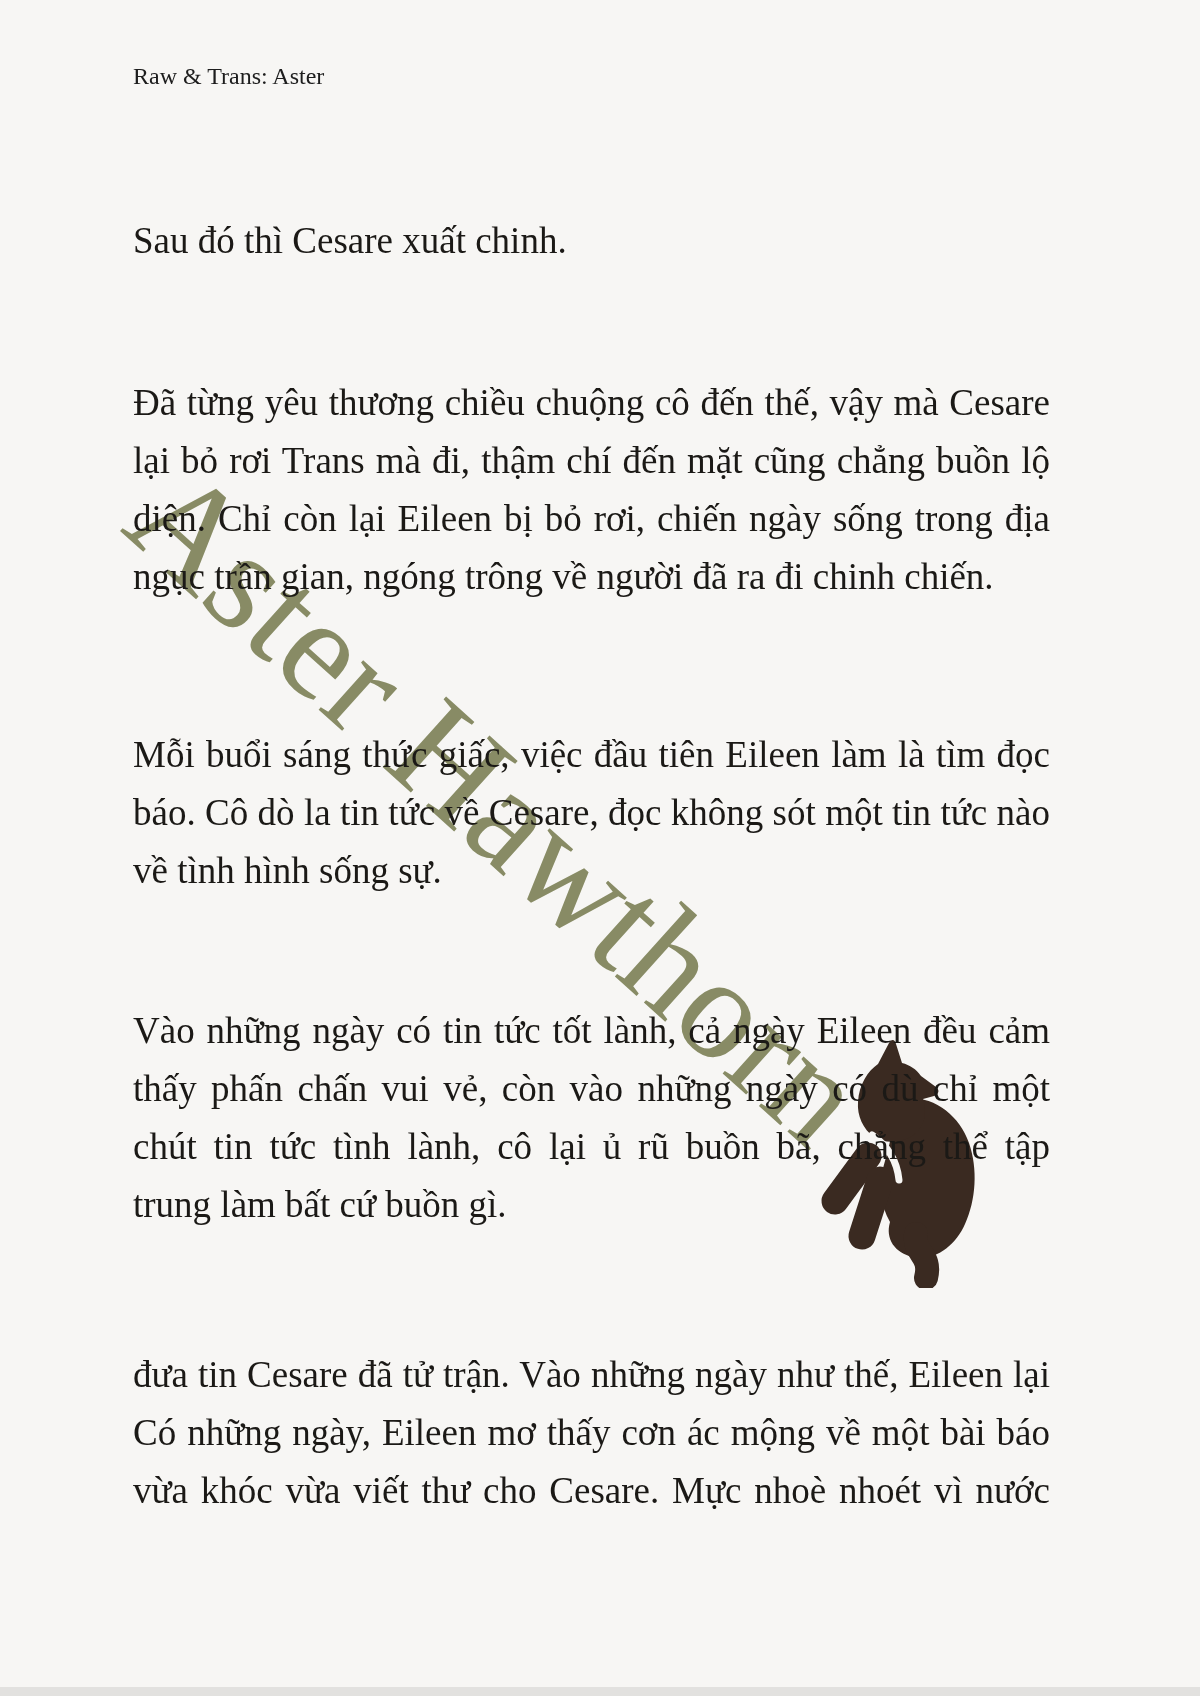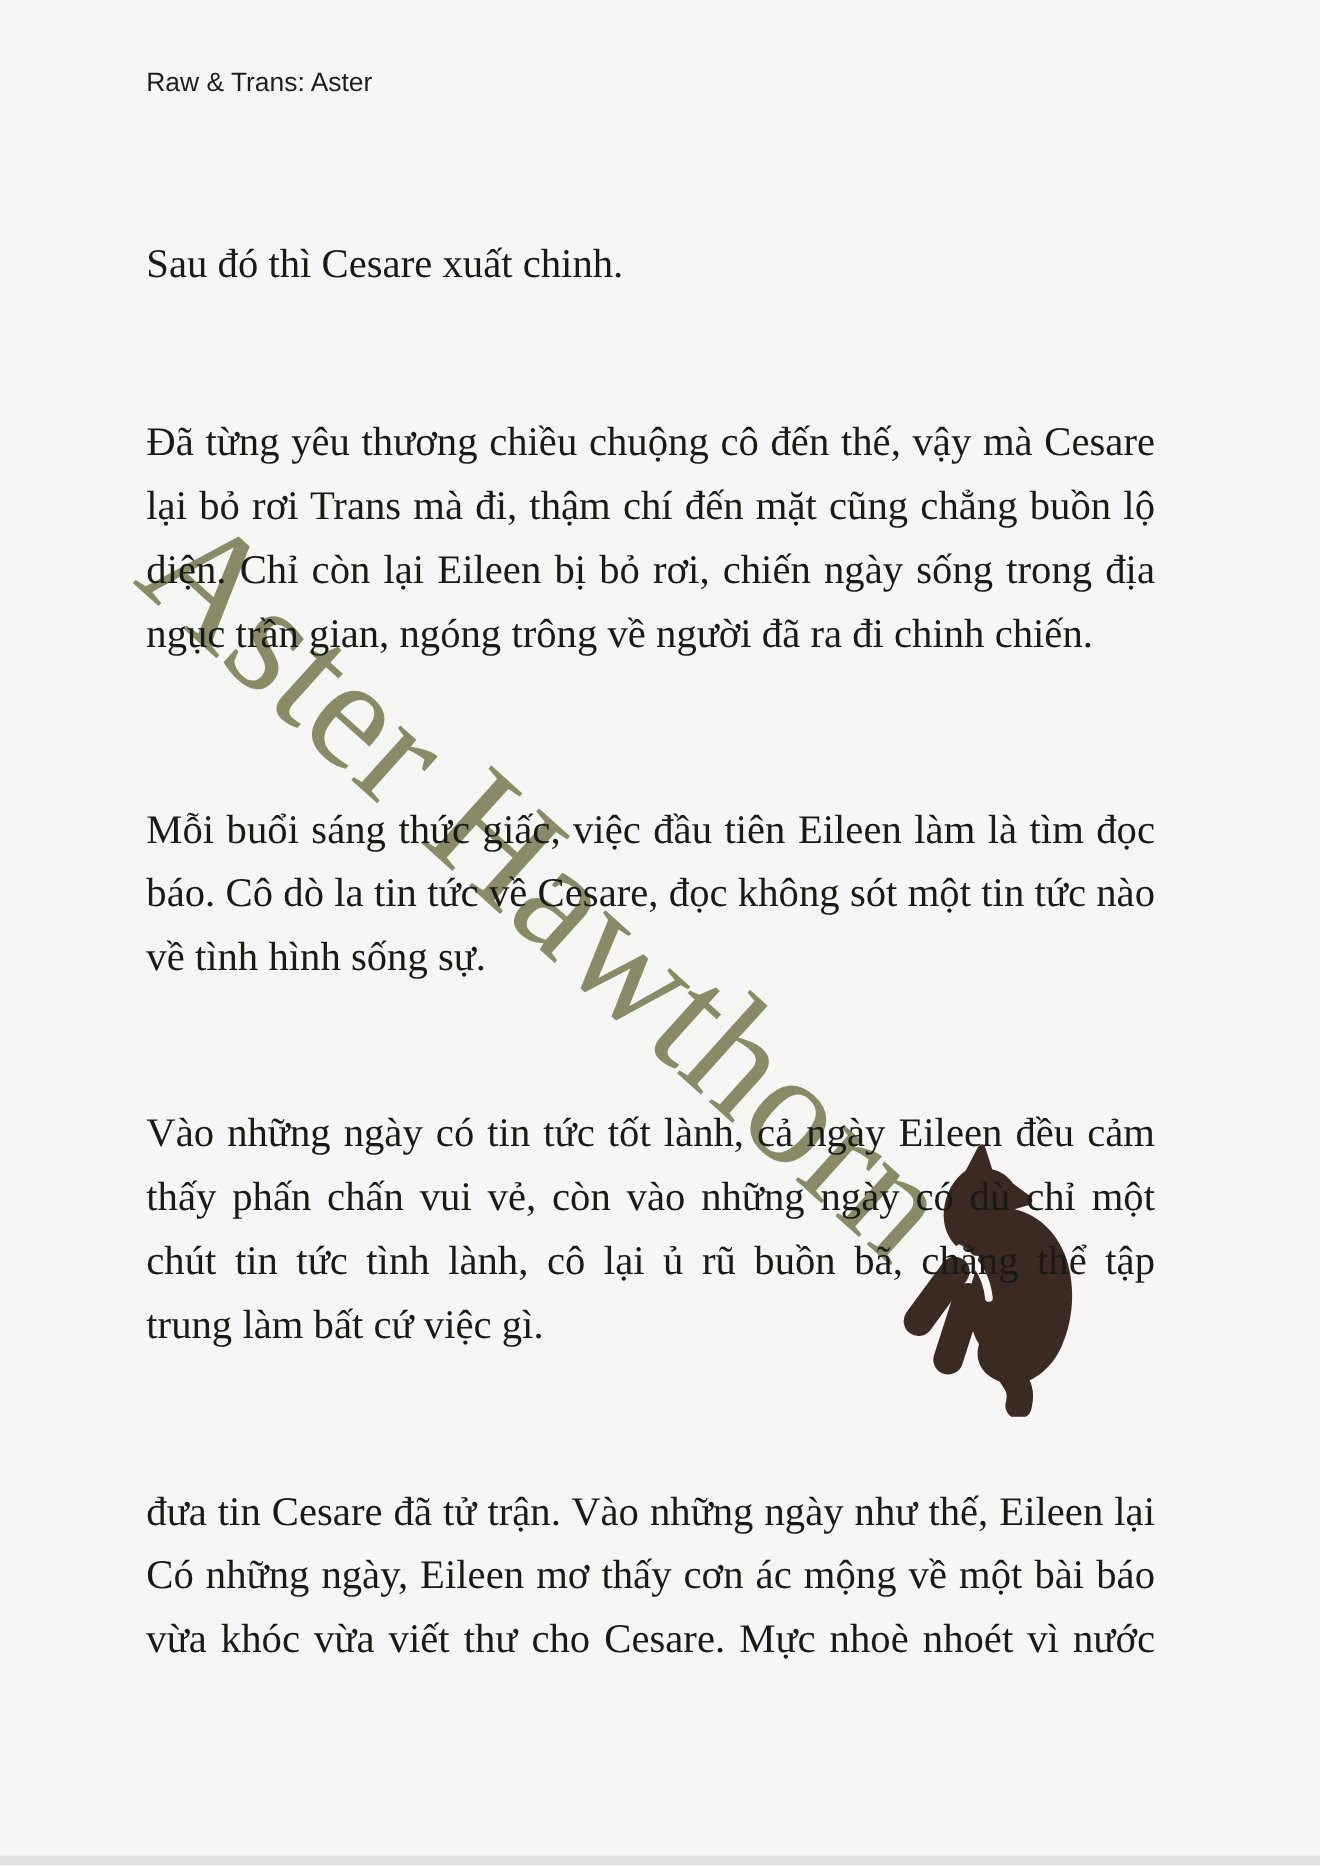--- a/index.html
+++ b/index.html
@@ -6,21 +6,21 @@
   .page{
     position:relative;
     width:1200px;height:1696px;
     background:#f7f6f4;
     overflow:hidden;
     font-family:"Liberation Serif","DejaVu Serif",serif;
     color:#1b1916;
   }
   .credit{
     position:absolute;left:133px;top:62px;
-    font-family:Liberation Sans, sans-serif;
+    font-family:Liberation Serif, serif;
     font-size:24px;line-height:28px;color:#1d1d1d;
   }
   .watermark{
     position:absolute;left:200px;top:440px;
     font-family:"Liberation Serif","DejaVu Serif",serif;
     font-size:145px;line-height:1;
     color:#7f8359;opacity:0.92;
     white-space:nowrap;
     transform:rotate(42deg);
     transform-origin:0 0;
@@ -104,21 +104,21 @@
     <p class="para" style="top:726px">
       <span class="line">Mỗi buổi sáng thức giấc, việc đầu tiên Eileen làm là tìm đọc</span>
       <span class="line">báo. Cô dò la tin tức về Cesare, đọc không sót một tin tức nào</span>
       <span class="line last">về tình hình sống sự.</span>
     </p>
 
     <p class="para" style="top:1002px">
       <span class="line">Vào những ngày có tin tức tốt lành, cả ngày Eileen đều cảm</span>
       <span class="line">thấy phấn chấn vui vẻ, còn vào những ngày có dù chỉ một</span>
       <span class="line">chút tin tức tình lành, cô lại ủ rũ buồn bã, chẳng thể tập</span>
-      <span class="line last">trung làm bất cứ việc gì.</span>
+      <span class="line last">trung làm bất cứ buồn gì.</span>
     </p>
 
     <p class="para" style="top:1346px">
       <span class="line">đưa tin Cesare đã tử trận. Vào những ngày như thế, Eileen lại</span>
       <span class="line">Có những ngày, Eileen mơ thấy cơn ác mộng về một bài báo</span>
       <span class="line">vừa khóc vừa viết thư cho Cesare. Mực nhoè nhoét vì nước</span>
     </p>
 
   </div>
 

